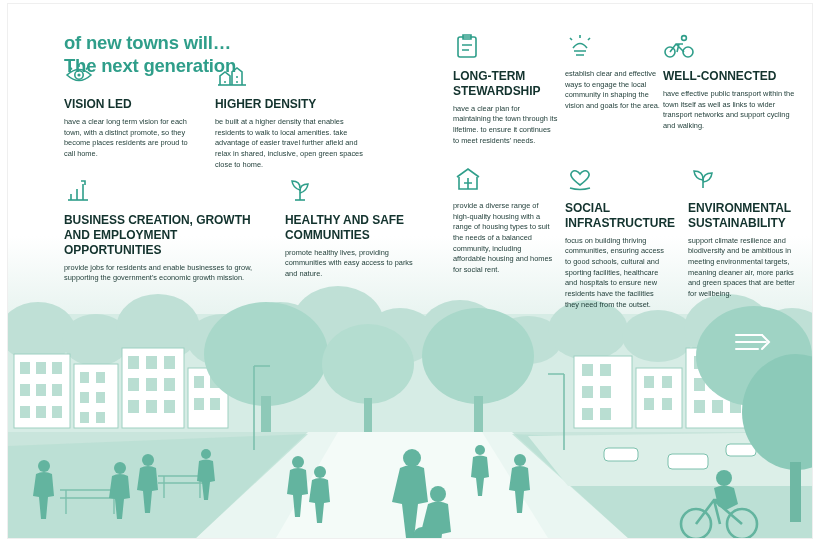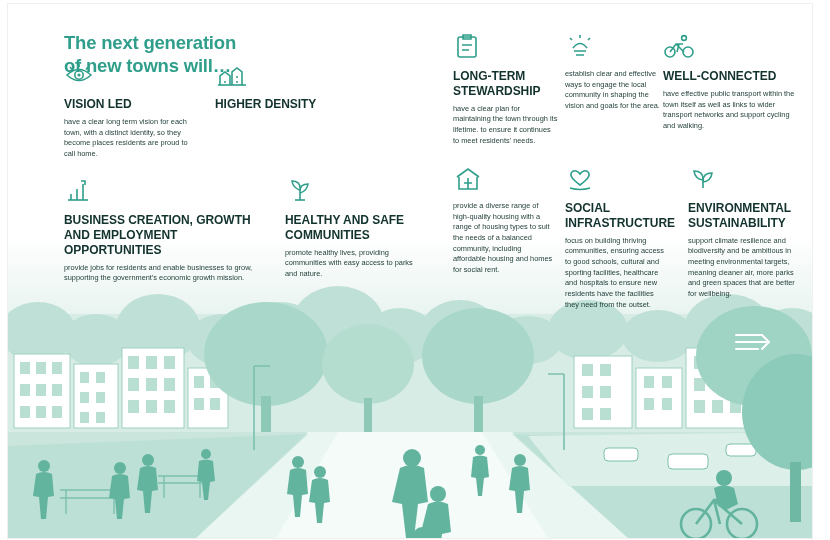--- a/index.html
+++ b/index.html
@@ -294,51 +294,52 @@
         <g stroke="#ffffff" stroke-width="2" fill="none" stroke-linecap="round">
           <path d="M4 9 h26"></path>
           <path d="M4 16 h30"></path>
           <path d="M4 23 h22"></path>
           <path d="M30 9 l7 7 -7 7"></path>
         </g>
       </svg>
     </div>
 
     <div class="heading">
+      <div>of new towns will…</div>
       <div>The next generation</div>
-      <div>of new towns will…</div>
     </div>
 
     <div class="item" id="item-vision-led">
       <span class="icon">
         <svg width="30" height="28" viewBox="0 0 30 28">
           <g stroke="#2f9e8a" stroke-width="1.6" fill="none">
             <path d="M3 15 q12 -11 24 0 q-12 11 -24 0 z"></path>
             <circle cx="15" cy="15" r="4.2"></circle>
             <path d="M15 4 v3 M6 7 l2 2.5 M24 7 l-2 2.5"></path>
           </g>
           <circle cx="15" cy="15" r="1.6" fill="#2f9e8a"></circle>
         </svg>
       </span>
       <div class="title">VISION LED</div>
-      <div class="body">have a clear long term vision for each town, with a distinct identity, so they become places residents are proud to call home.</div>
+      <div class="body">have a clear long term vision for each town, with a distinct promote, so they become places residents are proud to call home.</div>
     </div>
 
     <div class="item" id="item-higher-density">
       <span class="icon">
         <svg width="34" height="28" viewBox="0 0 34 28">
           <g stroke="#2f9e8a" stroke-width="1.6" fill="none">
             <path d="M3 25 h28"></path>
             <path d="M5 25 v-9 l5 -4 5 4 v9"></path>
             <path d="M17 25 v-13 l5 -4 5 4 v13"></path>
             <path d="M9 22 h2 M21 22 h2 M21 17 h2"></path>
           </g>
         </svg>
       </span>
       <div class="title">HIGHER DENSITY</div>
+      <div class="body">be built at a higher density that enables residents to walk to local amenities. take advantage of easier travel further afield and relax in shared, inclusive, open green spaces close to home.</div>
     </div>
 
     <div class="item" id="item-long-term">
       <span class="icon">
         <svg width="28" height="28" viewBox="0 0 28 28">
           <g stroke="#2f9e8a" stroke-width="1.6" fill="none">
             <rect x="5" y="5" width="18" height="20" rx="2"></rect>
             <path d="M10 3 h8 v4 h-8 z"></path>
             <path d="M9 13 h10 M9 18 h7"></path>
           </g>

